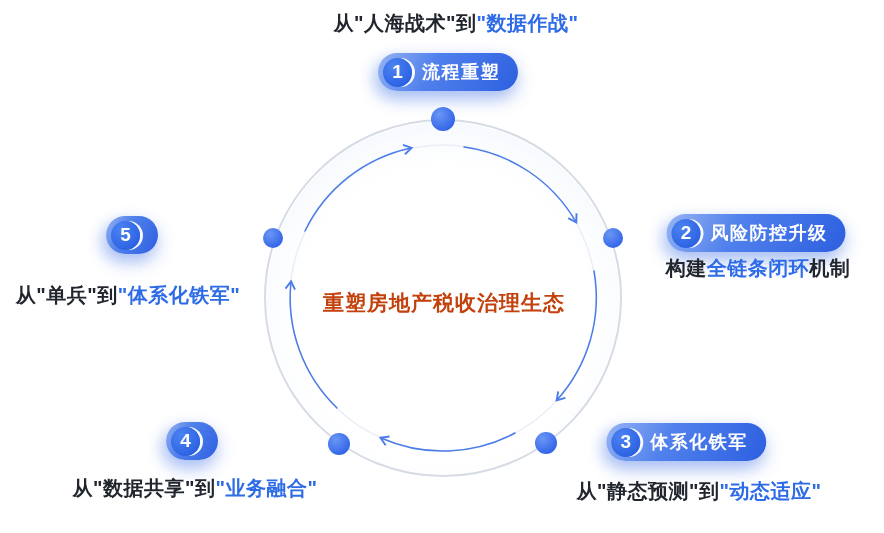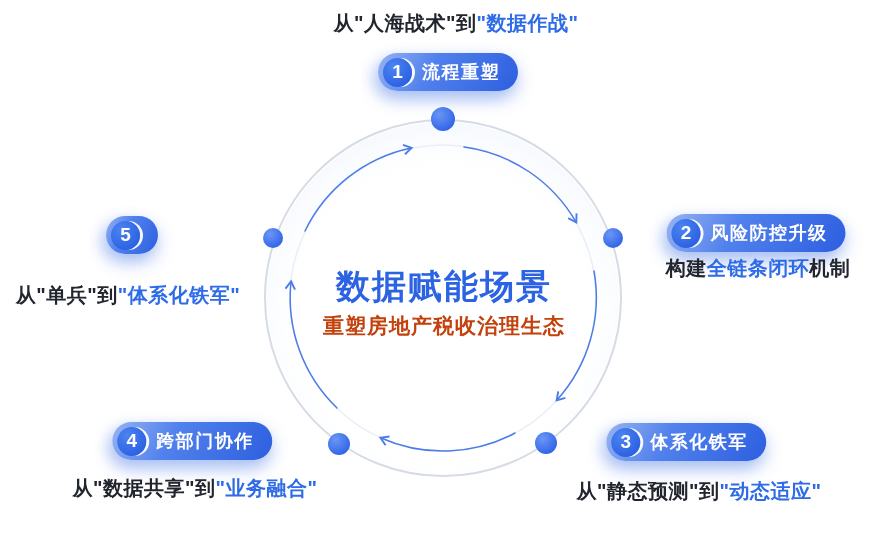--- a/index.html
+++ b/index.html
@@ -82,21 +82,20 @@
     <g fill="url(#dotg)">
       <circle cx="443" cy="119" r="12"></circle>
       <circle cx="613" cy="238" r="10"></circle>
       <circle cx="546" cy="443" r="11"></circle>
       <circle cx="339" cy="444" r="11"></circle>
       <circle cx="273" cy="238" r="10"></circle>
     </g>
   </svg>
 
   <div class="center-text">
-    <div class="center-title">数据赋能场景</div>
     <div class="center-subtitle">重塑房地产税收治理生态</div>
   </div>
 
   <div class="caption" style="left:456px; top:23px;">
     <span class="seg-dark">从"人海战术"到</span><span class="seg-blue">"数据作战"</span>
   </div>
   <div class="pill" style="left:448px; top:72px;">
     <span class="badge">1</span>
     <span class="pill-label">流程重塑</span>
   </div>
@@ -112,21 +111,20 @@
   <div class="pill" style="left:686px; top:442px;">
     <span class="badge">3</span>
     <span class="pill-label">体系化铁军</span>
   </div>
   <div class="caption" style="left:699px; top:491px;">
     <span class="seg-dark">从"静态预测"到</span><span class="seg-blue">"动态适应"</span>
   </div>
 
   <div class="pill" style="left:192px; top:441px;">
     <span class="badge">4</span>
-    <span class="pill-label">跨部门协作</span>
   </div>
   <div class="caption" style="left:195px; top:488px;">
     <span class="seg-dark">从"数据共享"到</span><span class="seg-blue">"业务融合"</span>
   </div>
 
   <div class="pill" style="left:132px; top:235px;">
     <span class="badge">5</span>
   </div>
   <div class="caption" style="left:128px; top:295px;">
     <div class="cap-line">

